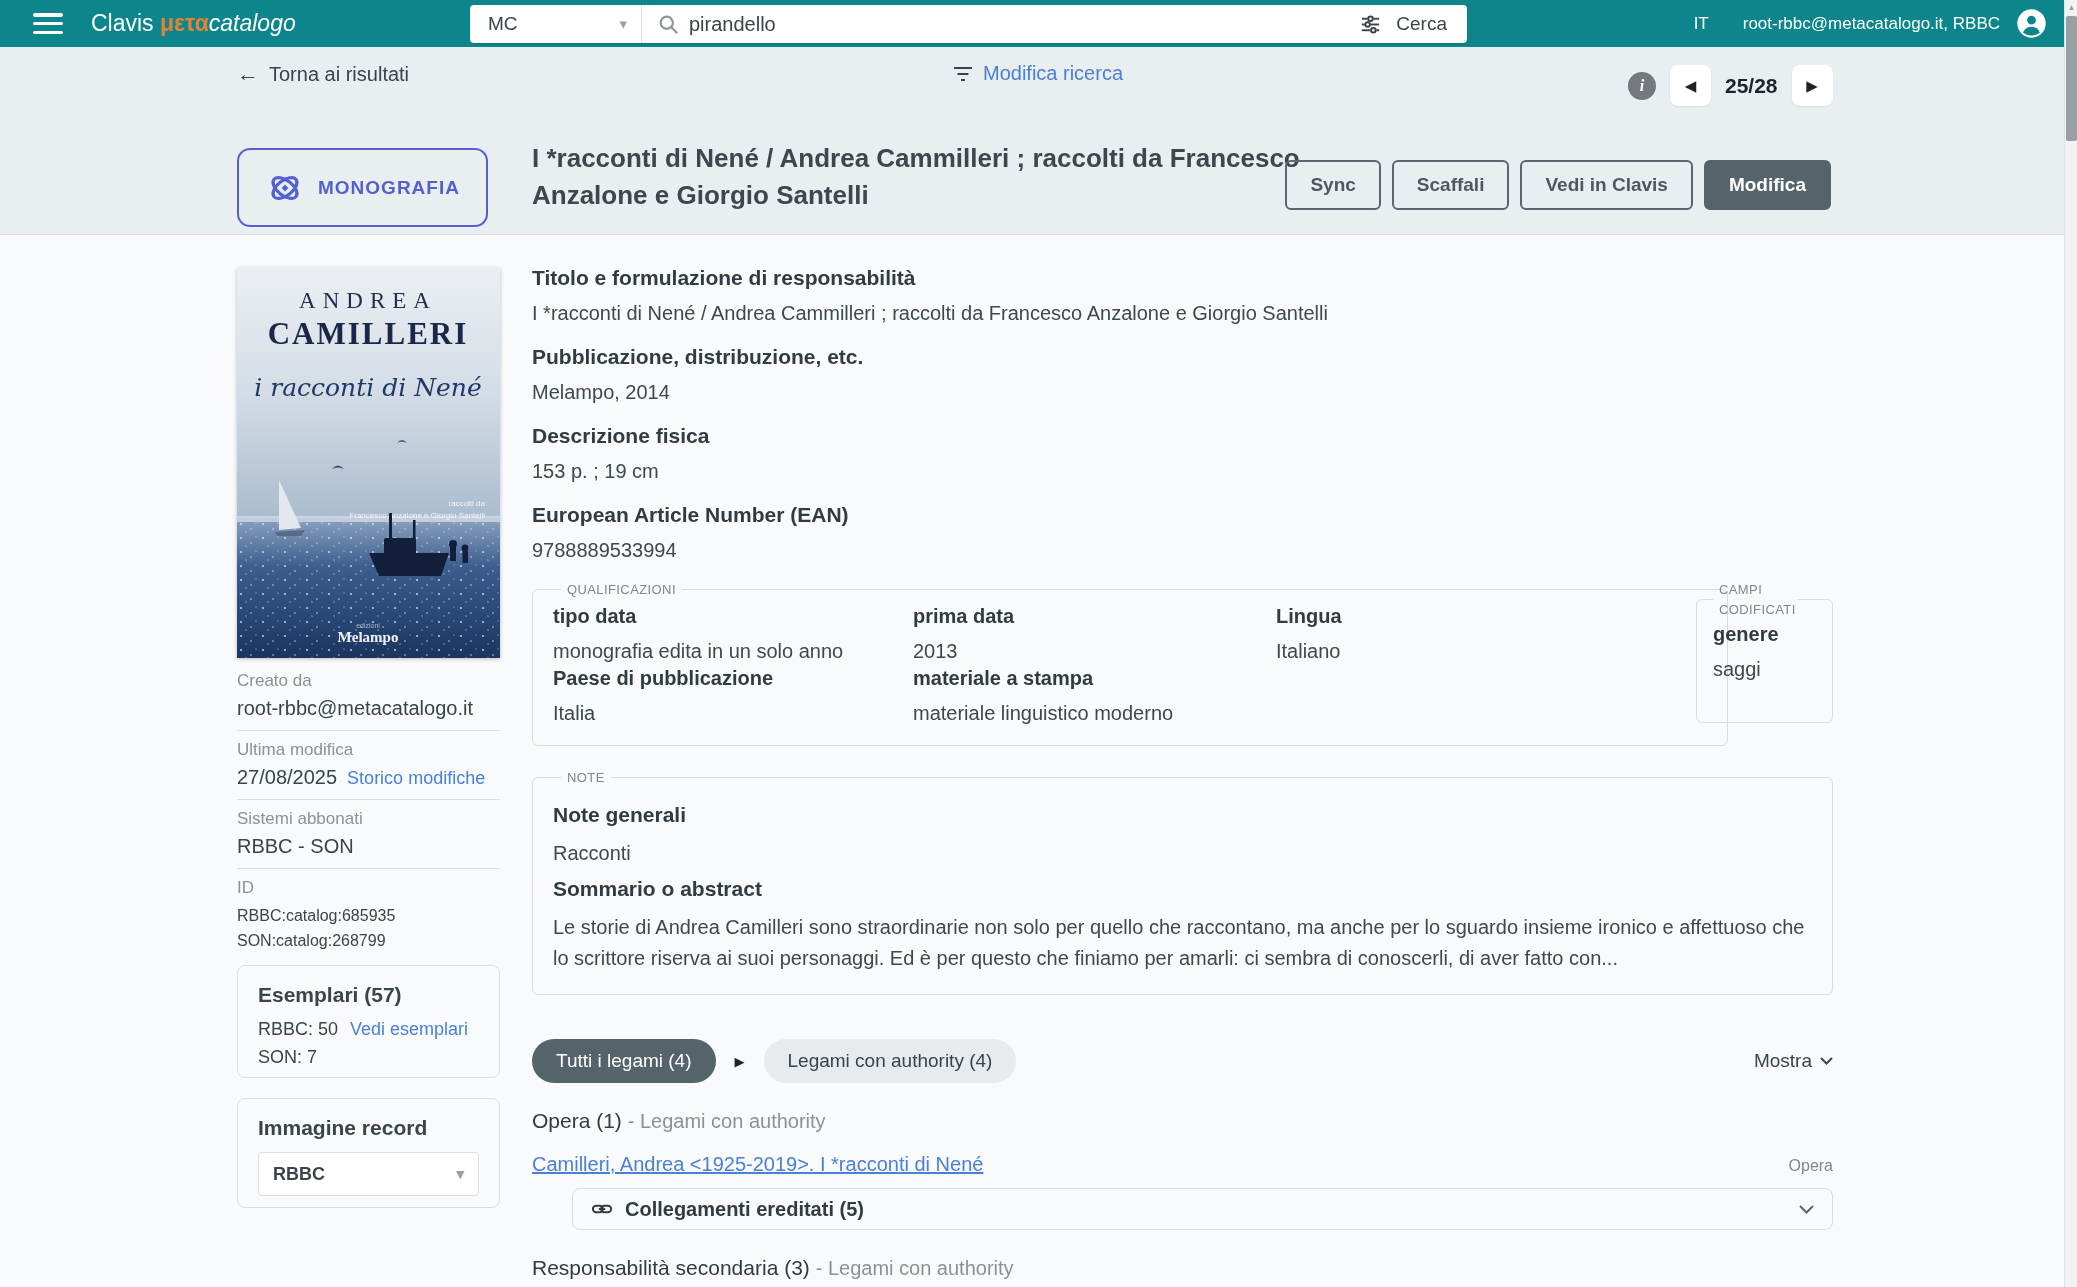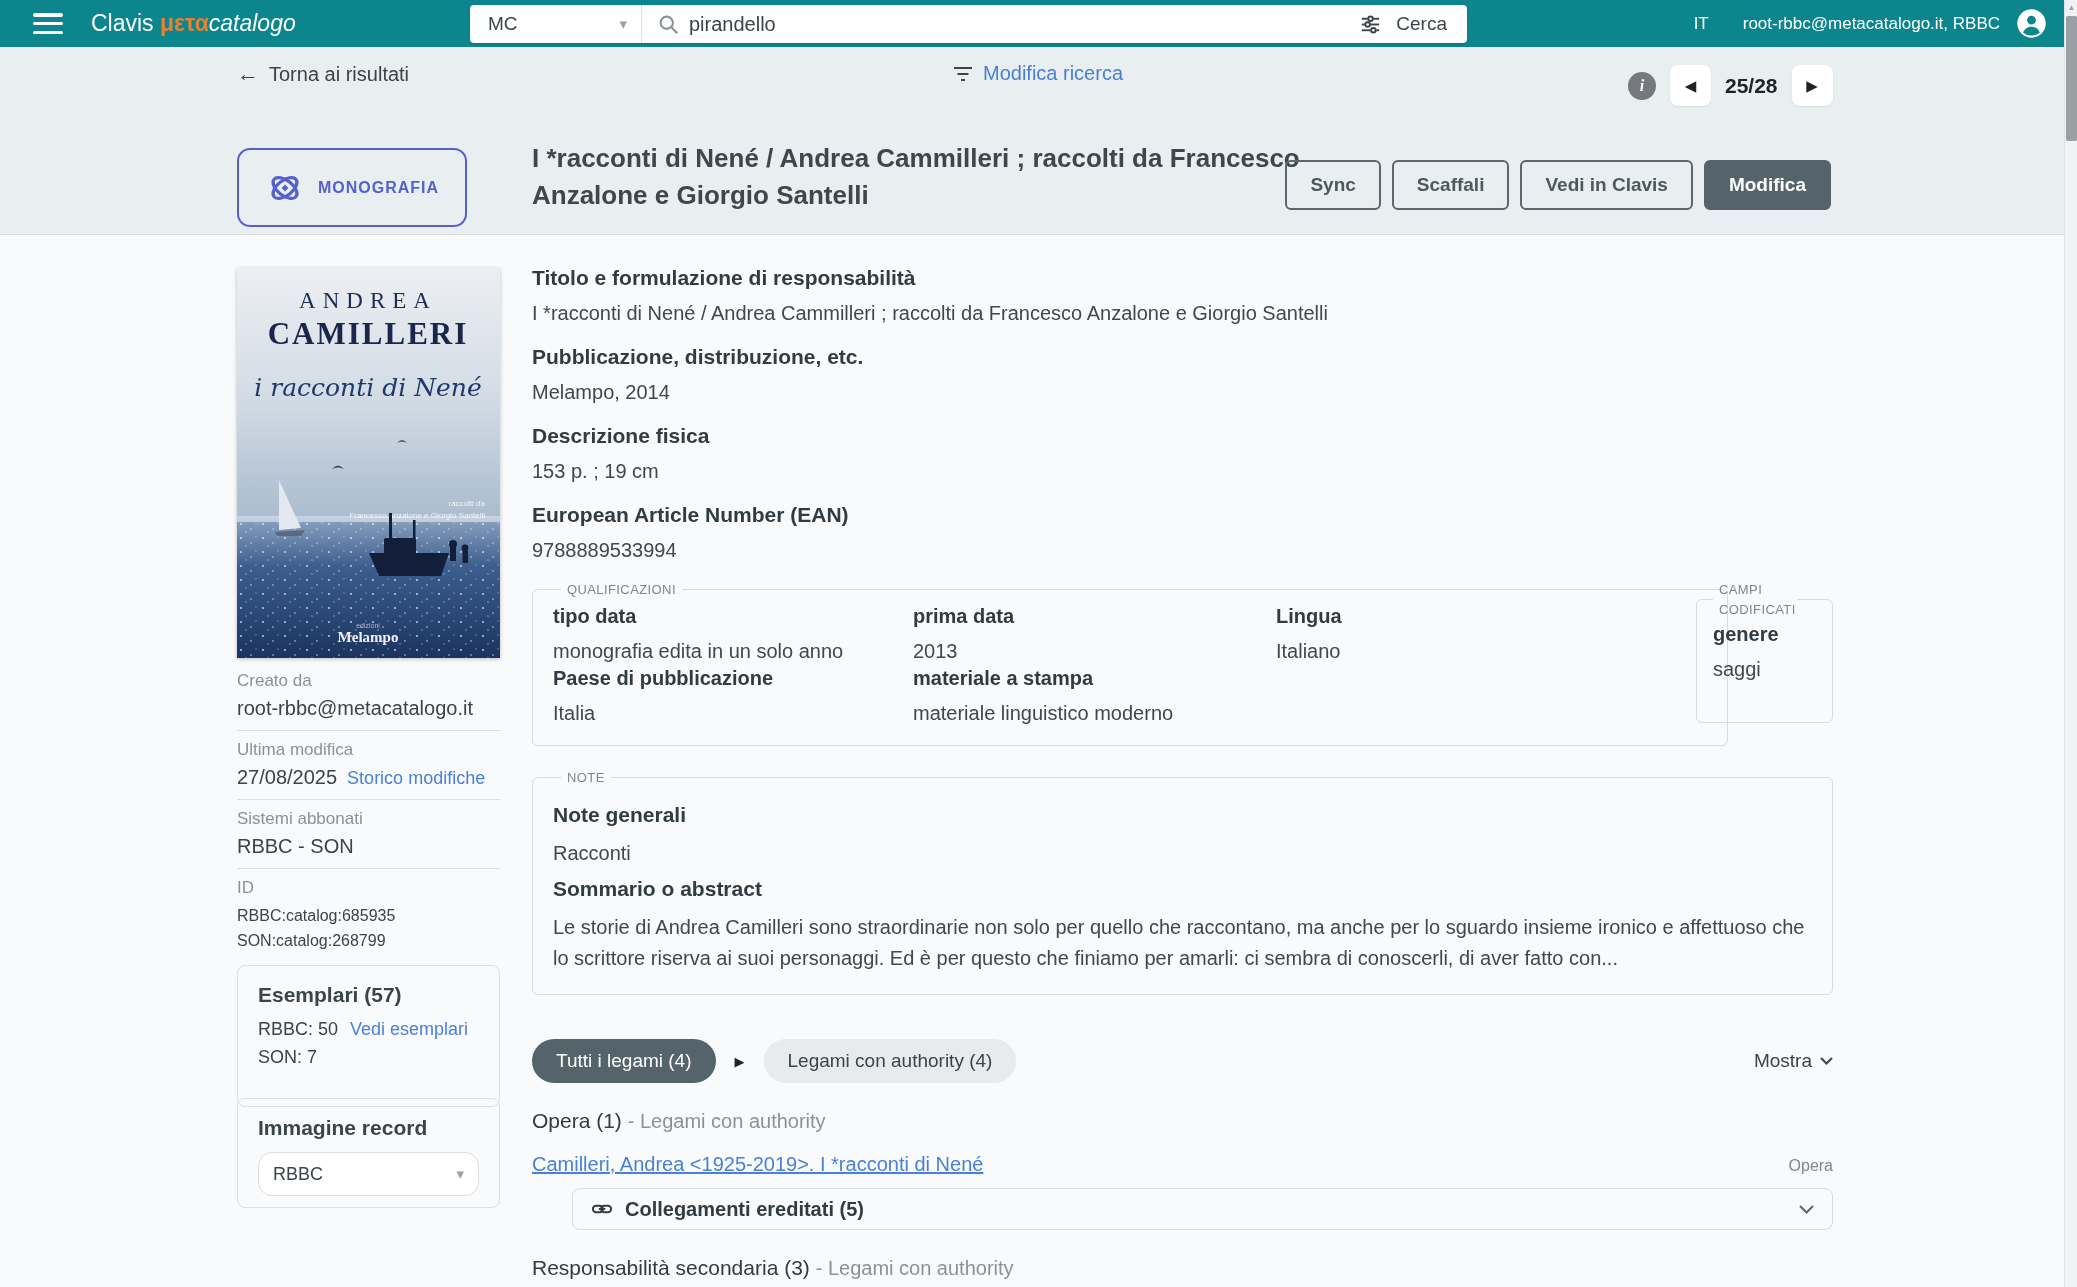--- a/index.html
+++ b/index.html
@@ -49,47 +49,47 @@
   .mod-search .txt { font-size:20px; color:#4a7fd6; }
   .pagination { position:absolute; left:1628px; top:18px; display:flex; align-items:center; gap:14px; }
   .info-circle { width:28px; height:28px; border-radius:50%; background:#75797d; color:#fff; font-size:16px; font-weight:bold; font-style:italic;
                  display:flex; align-items:center; justify-content:center; cursor:pointer; font-family:"Liberation Serif", serif; }
   .page-btn { width:41px; height:41px; background:#fff; border:none; border-radius:8px; font-size:15px; color:#1d2326;
               display:flex; align-items:center; justify-content:center; cursor:pointer; box-shadow:0 1px 2px rgba(0,0,0,.08); }
   .page-count { font-size:21px; font-weight:bold; color:#1d2326; }
 
   .type-badge { position:absolute; left:237px; top:101px; height:79px; display:flex; align-items:center; gap:13px;
                 border:2px solid #5560cf; border-radius:13px; padding:0 26px; cursor:pointer; }
-  .type-badge .lbl { font-size:16px; font-weight:bold; color:#5560cf; letter-spacing:1px; }
+  .type-badge .lbl { font-size:19px; font-weight:bold; color:#5560cf; letter-spacing:1px; }
   .record-title { position:absolute; left:532px; top:93px; width:810px; font-size:26px; font-weight:bold; color:#3d474d; line-height:1.42; }
   .actions { position:absolute; right:246px; top:113px; display:flex; gap:11px; }
   .btn { height:50px; border-radius:6px; padding:0 23px; font-size:19px; font-weight:bold; font-family:"Liberation Sans", sans-serif;
          display:flex; align-items:center; cursor:pointer; }
   .btn.outline { background:transparent; border:2px solid #5a676e; color:#4c5960; }
   .btn.fill { background:#55646b; border:2px solid #55646b; color:#fff; }
 
   
   .cover { position:absolute; left:237px; top:268px; width:263px; height:390px; box-shadow:0 1px 4px rgba(0,0,0,.25); }
   .meta-list { position:absolute; left:237px; top:662px; width:263px; }
   .meta-row { padding:9px 0 10px; border-bottom:1px solid #d9dee1; }
   .meta-row:last-child { border-bottom:none; }
   .meta-label { font-size:17px; color:#8a9298; margin-bottom:6px; }
   .meta-value { font-size:20px; color:#3a4449; }
   .meta-value.small { font-size:16px; line-height:1.55; }
   .inline-link { font-size:18px; color:#4a80d8; cursor:pointer; }
   .mod-row { display:flex; align-items:baseline; gap:10px; }
 
   .side-card { position:absolute; left:237px; width:263px; border:1px solid #d9dee1; border-radius:8px; padding:17px 20px; }
-  .card-esemplari { top:965px; height:142px; }
+  .card-esemplari { top:965px; height:113px; }
   .card-immagine { top:1098px; height:110px; }
   .card-title { font-size:21px; font-weight:bold; color:#3a4449; margin-bottom:12px; }
   .esem-line { font-size:18px; color:#3a4449; display:flex; gap:12px; align-items:baseline; }
   .esem-line + .esem-line { margin-top:7px; }
-  .select-box { height:44px; background:#fff; border:1px solid #d9dee1; border-radius:14px; display:flex; align-items:center;
-                padding:0 14px; cursor:pointer; }
+  .select-box { height:44px; background:#fff; border:1px solid #d9dee1; border-radius:4px; display:flex; align-items:center;
+                padding:0 14px; cursor:pointer;font-weight:bold; }
   .select-box .val { flex:1; font-size:18px; color:#3a4449; }
 
   
   .main { position:absolute; left:532px; top:266px; width:1301px; }
   .field-label { font-size:21px; font-weight:bold; color:#313b41; margin-bottom:12px; }
   .field-value { font-size:20px; color:#3f484d; margin-bottom:20px; }
 
   fieldset { border:1px solid #d7dcdf; border-radius:6px; }
   legend { font-size:13px; color:#7f878c; letter-spacing:.4px; padding:0 6px; margin-left:8px; }
   .fs-qual { width:1196px; padding:8px 20px 20px; margin-top:0; }

